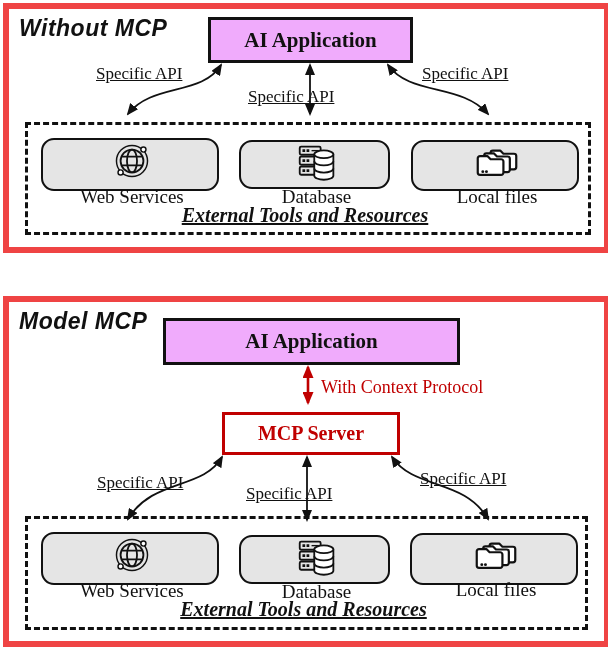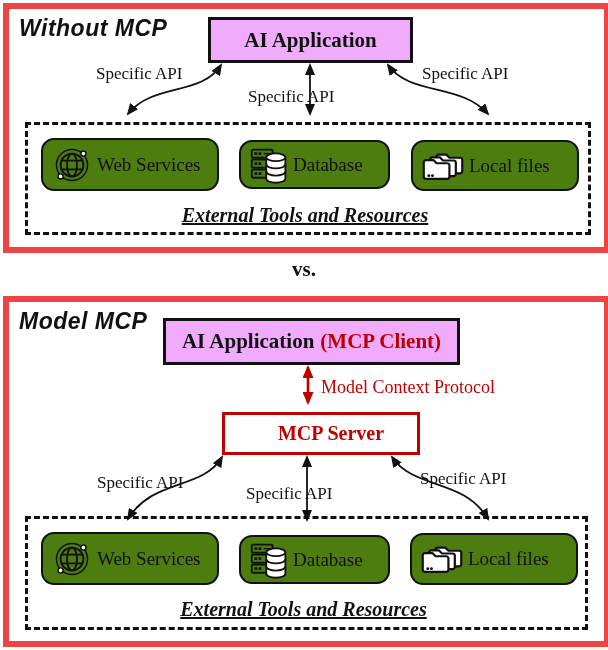--- a/index.html
+++ b/index.html
@@ -18,35 +18,35 @@
   }
   .app-box {
     position:absolute; border:3px solid #111; background:#f0abfc;
     display:flex; align-items:center; justify-content:center;
     font:bold 21px "Liberation Serif", serif; white-space:nowrap; z-index:2;
   }
   .red-text { color:#c00000; }
   .server-box {
     position:absolute; border:3px solid #c00000; background:#fff;
     display:flex; align-items:center; justify-content:center;
-    font:bold 20px "Liberation Serif", serif; color:#c00000; z-index:2;padding-left:20px;
+    font:bold 20px "Liberation Serif", serif; color:#c00000; z-index:2;
   }
   .dashed-box { position:absolute; border:3px dashed #111; background:transparent; z-index:0; }
   .tool-box {
-    position:absolute; border:2px solid #111; border-radius:13px; background:#4d7c0f;
+    position:absolute; border:2px solid #111; border-radius:13px; background:#e5e5e5;
     display:flex; align-items:center; gap:4px; padding:0 4px 0 8px;
-    font:19px "Liberation Serif", serif; white-space:nowrap; z-index:2;
+    font:19px "Liberation Serif", serif; white-space:nowrap; z-index:2;flex-direction:column;
   }
   .caption {
     position:absolute; text-align:center;
     font:italic bold 20px "Liberation Serif", serif; z-index:2;text-decoration:underline;
   }
   .api-label {
     position:absolute; font:17px "Liberation Serif", serif;
-    white-space:nowrap; z-index:6;
+    white-space:nowrap; z-index:6;text-decoration:underline;
   }
   .protocol-label {
     position:absolute; font:18px "Liberation Serif", serif; color:#c00000;
     white-space:nowrap; z-index:6;
   }
   #vs-divider {
     position:absolute; left:0; top:257px; width:608px; text-align:center;
     font:bold 21px "Liberation Serif", serif; z-index:2;
   }
   #arrow-layer { position:absolute; left:0; top:0; z-index:5; pointer-events:none; }
@@ -136,31 +136,29 @@
         </g>
         <circle cx="8.5" cy="30.5" r="1.6" fill="#111"></circle>
         <circle cx="12.5" cy="30.5" r="1.6" fill="#111"></circle>
       </svg>
       <span>Local files</span>
     </div>
 
     <div class="caption" style="left:16px; top:195px; width:560px;">External Tools and Resources</div>
   </div>
 
-  <div id="vs-divider">vs.</div>
 
   <div class="panel" id="panel-bottom">
     <div class="panel-title">Model MCP</div>
 
     <div class="app-box" style="left:154px; top:16px; width:291px; height:41px;">
       <span>AI Application</span>
-      <span class="red-text" style="margin-left:6px;">(MCP Client)</span>
-    </div>
-
-    <div class="protocol-label" style="left:312px; top:75px;">Model Context Protocol</div>
+    </div>
+
+    <div class="protocol-label" style="left:312px; top:75px;">With Context Protocol</div>
 
     <div class="server-box" style="left:213px; top:110px; width:172px; height:37px;">
       <span>MCP Server</span>
     </div>
 
     <div class="api-label" style="left:88px; top:171px;">Specific API</div>
     <div class="api-label" style="left:237px; top:182px;">Specific API</div>
     <div class="api-label" style="left:411px; top:167px;">Specific API</div>
 
     <div class="dashed-box" style="left:16px; top:214px; width:557px; height:108px;"></div>

